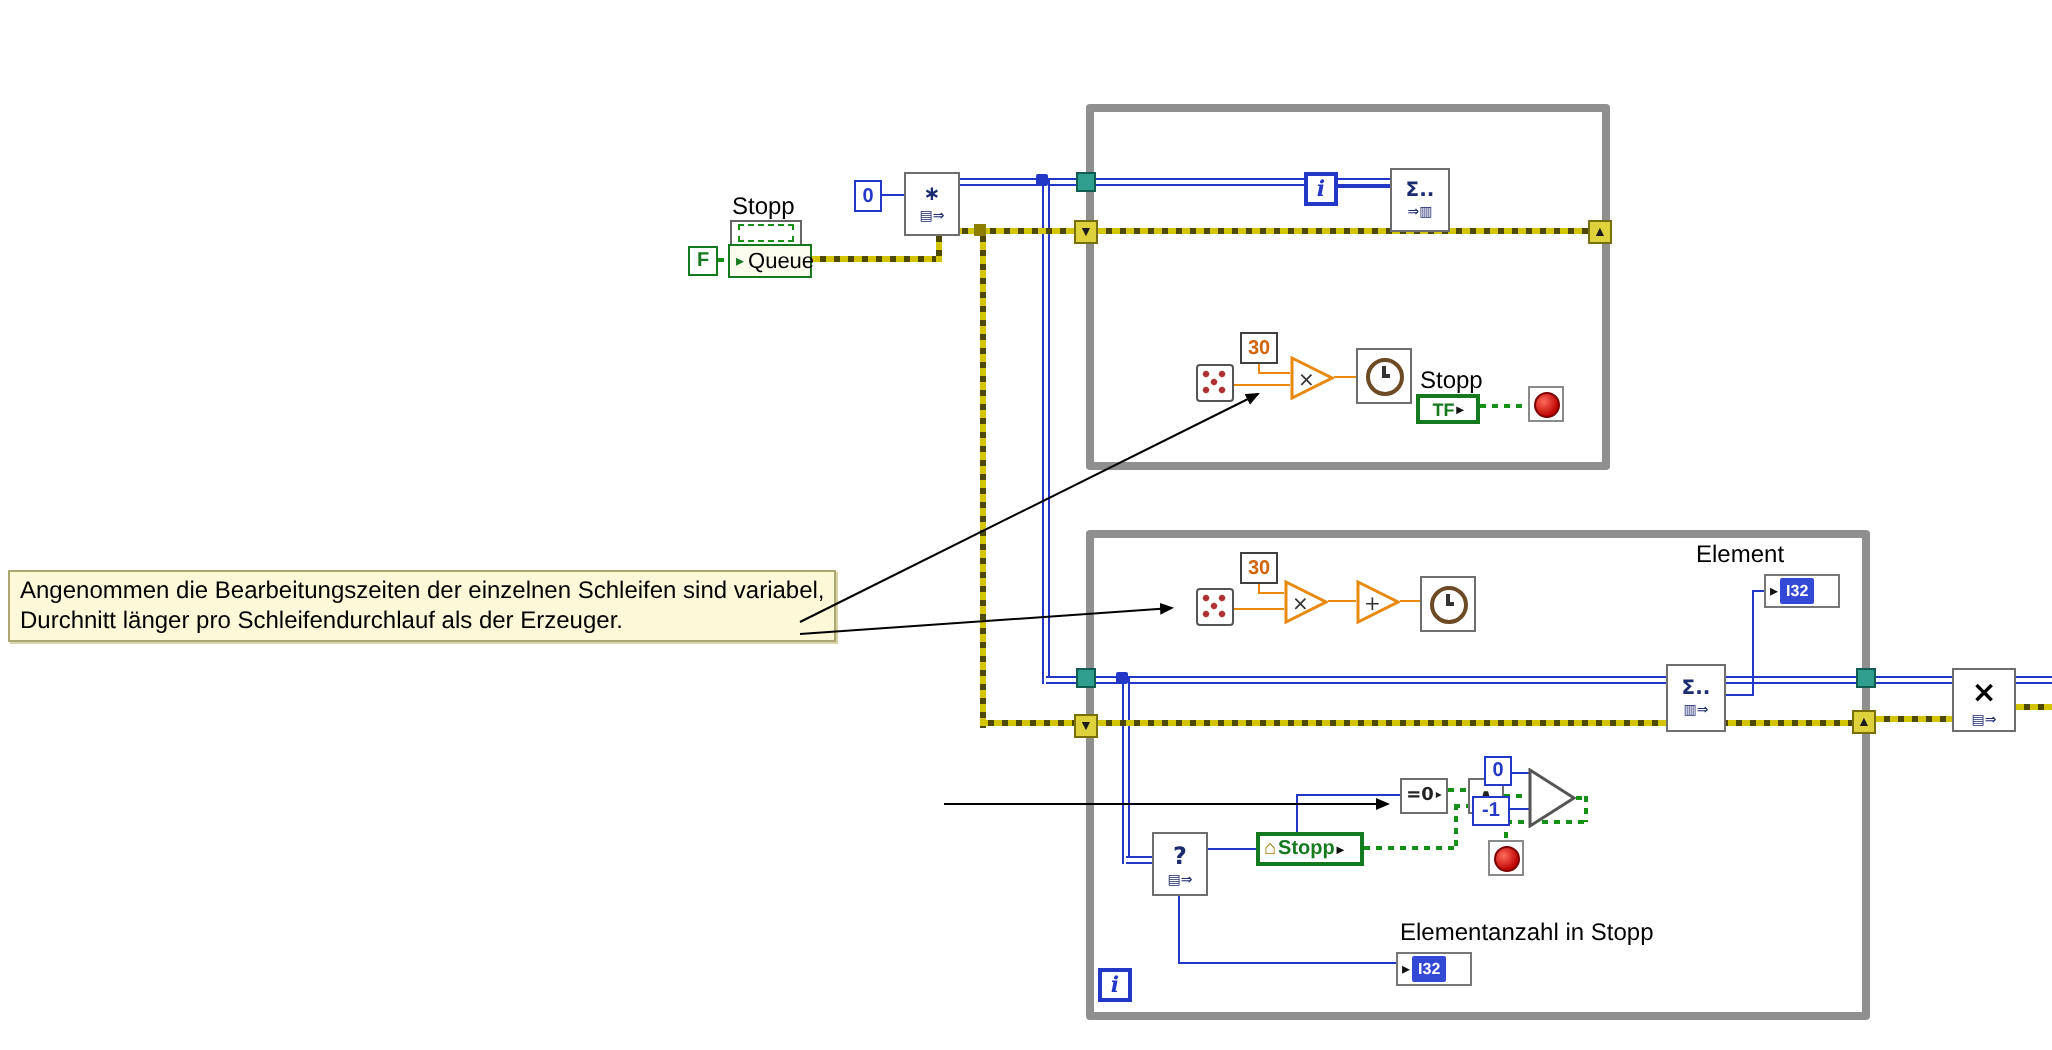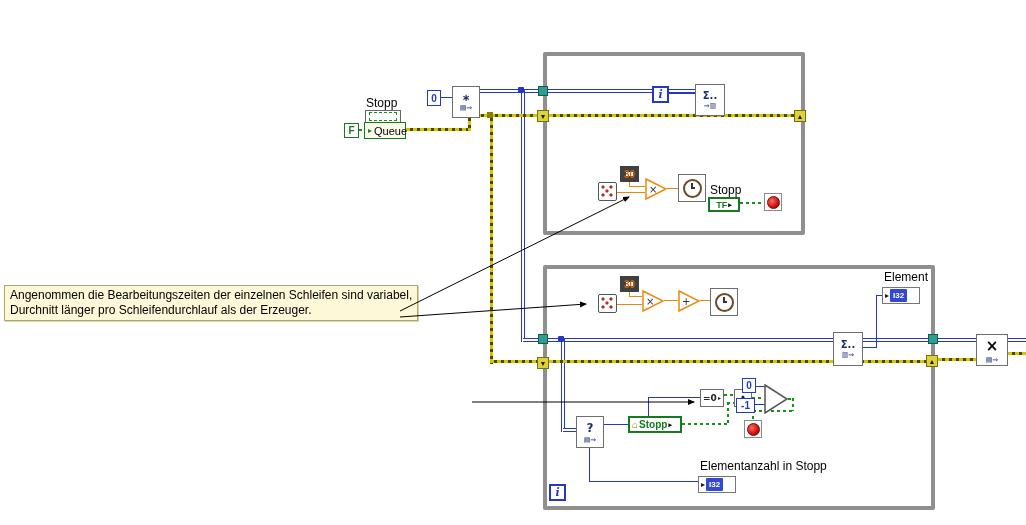--- a/index.html
+++ b/index.html
@@ -23,21 +23,21 @@
   .jd{width:6px;height:6px;background:#2438c8;border-radius:1px}
   .je{width:6px;height:6px;background:#8a7d00}
   .loop{position:absolute;border:4px solid #8f8f8f;border-radius:2px;box-sizing:border-box;z-index:2}
   .tun{position:absolute;width:10px;height:10px;background:#2f9e8e;border:1px solid #0e5c52;box-sizing:border-box;z-index:3}
   .sr{position:absolute;width:12px;height:12px;background:#ddd23b;border:1px solid #77700a;color:#1c1c1c;font-size:7px;line-height:1;display:flex;align-items:center;justify-content:center;box-sizing:border-box;z-index:3}
   .nd{position:absolute;background:#fff;border:1px solid #6e6e6e;display:flex;flex-direction:column;align-items:center;justify-content:center;line-height:1;box-sizing:border-box;z-index:3;font-family:"DejaVu Sans",sans-serif}
   .gm{font:bold 10px "DejaVu Sans",sans-serif;color:#1c2a6e}
   .gs{font:7px "DejaVu Sans",sans-serif;color:#1c2a6e;margin-top:1px}
   .const{position:absolute;display:flex;align-items:center;justify-content:center;background:#fff;font:bold 10px "Liberation Sans",sans-serif;box-sizing:border-box;z-index:3}
   .cblue{border:1px solid #2438c8;color:#2438c8}
-  .corange{border:6px solid #404040;color:#d2650a}
+  .corange{border:1px solid #404040;color:#d2650a}
   .cgreen{border:1px solid #15791f;color:#15791f}
   .lbl{position:absolute;font:12px "Liberation Sans",sans-serif;color:#000;white-space:nowrap;z-index:4}
   .i32{position:absolute;height:17px;display:flex;align-items:center;background:#fff;border:1px solid #777;box-sizing:border-box;padding:1px;z-index:3}
   .i32 .chip{background:#3348d4;color:#fff;font:bold 8px "Liberation Sans",sans-serif;padding:2px 3px;border-radius:1px}
   .i32 .arr{color:#111;font-size:8px;padding:0 1px}
   .tf{position:absolute;border:2px solid #15791f;background:#fff;display:flex;align-items:center;justify-content:center;gap:1px;font:bold 9px "Liberation Sans",sans-serif;color:#15791f;box-sizing:border-box;z-index:3}
   .iter{position:absolute;width:17px;height:17px;border:2px solid #2438c8;background:#fff;color:#2438c8;display:flex;align-items:center;justify-content:center;font:bold italic 11px "DejaVu Serif",serif;box-sizing:border-box;z-index:3}
   .stop{position:absolute;width:18px;height:18px;border:1px solid #8a8a8a;background:#fff;display:flex;align-items:center;justify-content:center;box-sizing:border-box;z-index:3}
   .stop .dot{display:block;width:11px;height:11px;border-radius:50%;background:radial-gradient(circle at 35% 35%,#ff6b5a,#c00505 70%);border:1px solid #7c0202}
   .dice{position:absolute;width:17px;height:17px;background:#fff;border:1px solid #555;border-radius:2px;z-index:3;
@@ -195,21 +195,21 @@
     <text x="4" y="15" font-size="10" font-family="DejaVu Sans" fill="#333">×</text>
   </svg>
   <svg class="nsvg" style="left:678px;top:290px" width="22" height="22">
     <polygon points="1,1 21,11 1,21" fill="#ffffff" stroke="#e8890c" stroke-width="1.5"></polygon>
     <text x="4" y="15" font-size="10" font-family="DejaVu Sans" fill="#333">+</text>
   </svg>
   <div class="nd" style="left:710px;top:288px;width:28px;height:28px">
     <span class="face"></span>
   </div>
 
-  <div class="lbl" style="left:884px;top:270px">Element</div>
+  <div class="lbl" style="left:848px;top:270px">Element</div>
   <div class="i32" style="left:882px;top:287px;width:38px">
     <span class="arr">▸</span>
     <span class="chip">I32</span>
   </div>
 
   <div class="nd" style="left:833px;top:332px;width:30px;height:34px">
     <span class="gm">Σ..</span>
     <span class="gs">▥⇒</span>
   </div>
 

